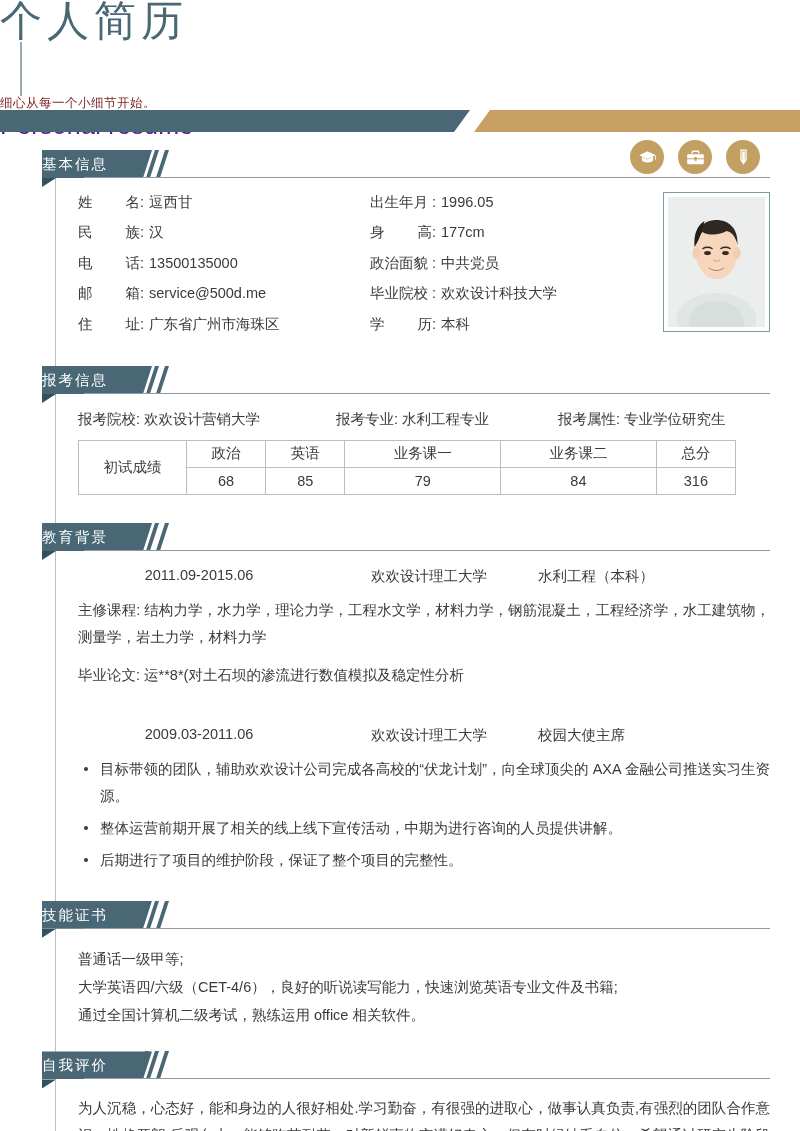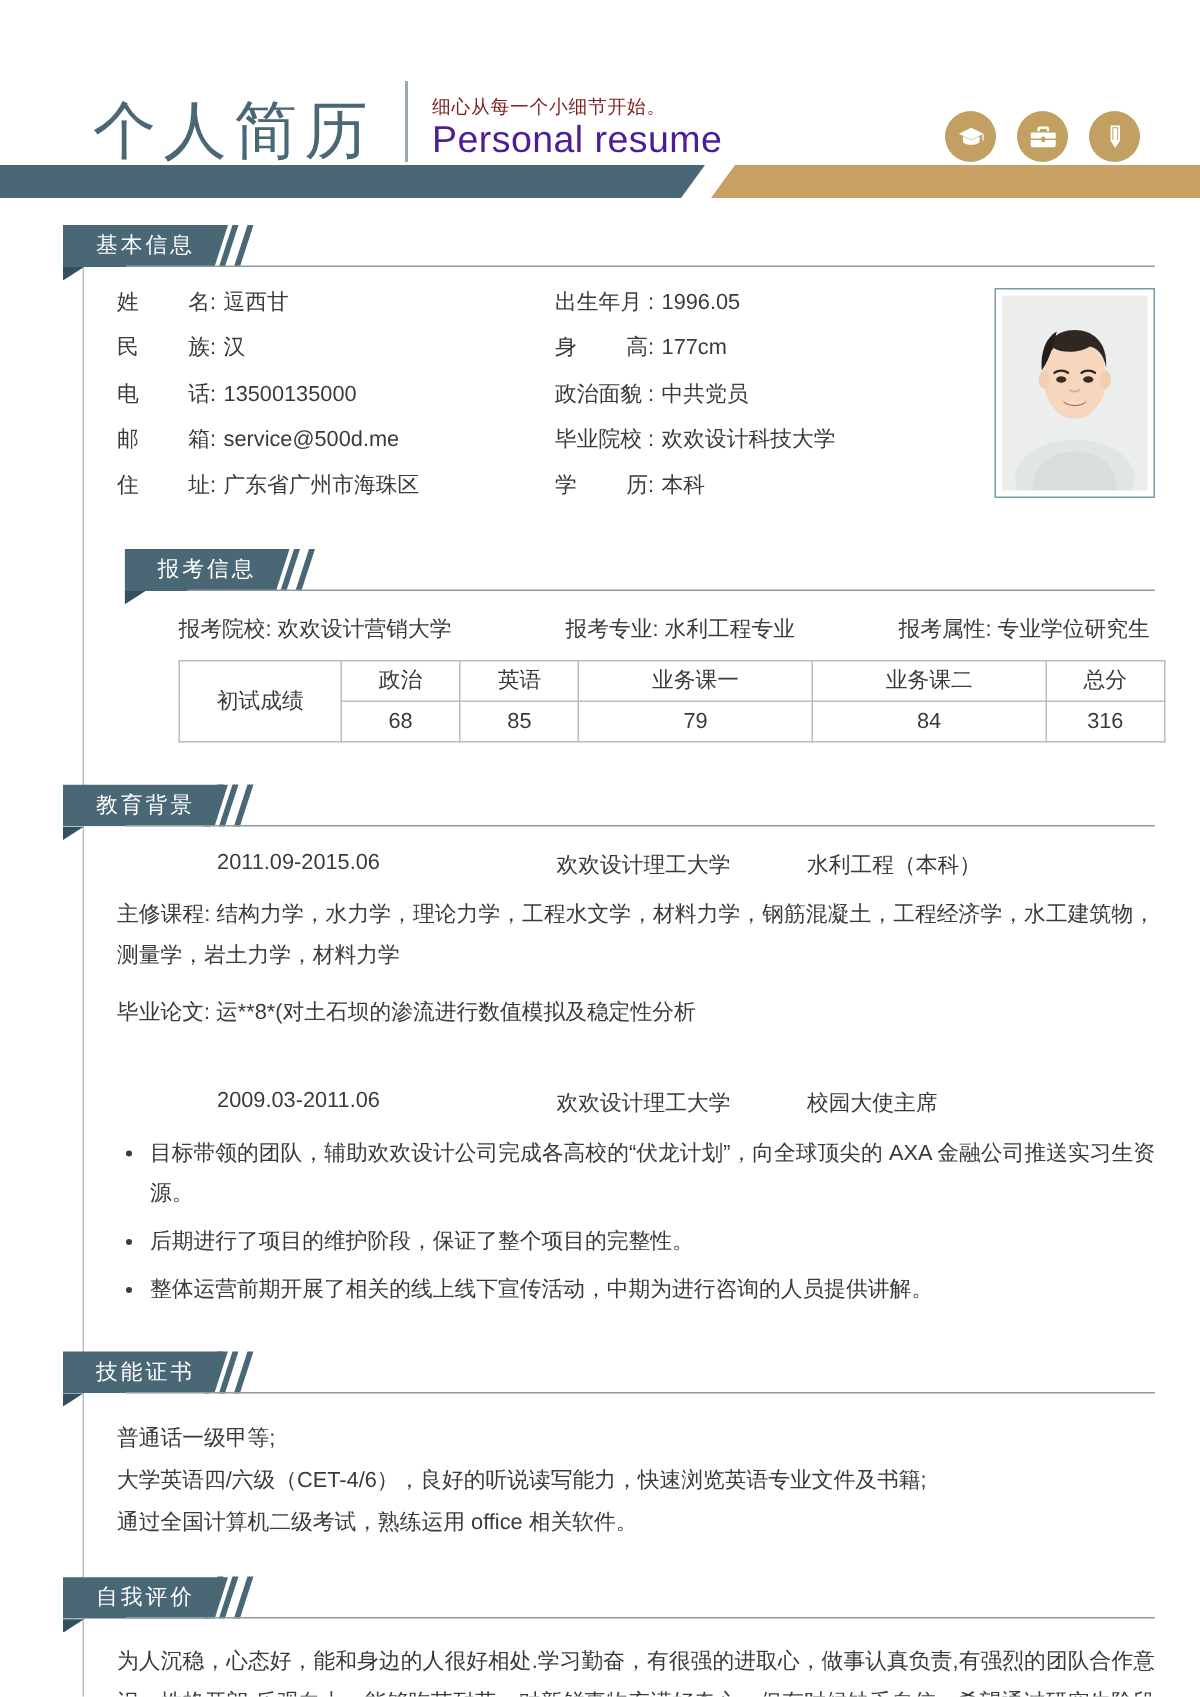--- a/index.html
+++ b/index.html
@@ -6,22 +6,22 @@
   html,body { background:#ffffff; }
   body {
     width:800px; height:1131px; position:relative;
     font-family:"Liberation Sans","DejaVu Sans",sans-serif;
     color:#3a3a3a; overflow:hidden;
   }
 
   
   .header { position:relative; height:108px; }
   .header-inner {
-    display:flex; align-items:flex-end; height:100%;
-    padding-left:62px; padding-right:40px;
+    display:flex; align-items:flex-start; height:100%;
+    padding-right:40px;flex-direction:column;
   }
   .title-cn {
     font-size:42px; letter-spacing:5px; color:#4a6775;
     font-weight:400; line-height:1; white-space:nowrap;
   }
   .title-rule {
     width:2px; height:54px; background:#9aa9b2;
     margin:0 16px 0 20px; flex:none;
   }
   .title-sub { line-height:1.15; }
@@ -61,21 +61,21 @@
     position:absolute; left:0; top:0; height:28px; width:110px;
     background:#4a6775;
     clip-path:polygon(0 0, 100% 0, calc(100% - 9px) 100%, 0 100%);
   }
   .banner-tail {
     position:absolute; left:0; top:28px; width:14px; height:9px;
     background:#33505e;
     clip-path:polygon(0 0, 100% 0, 0 100%);
   }
   .banner-label {
-    position:absolute; left:22px; top:0; height:28px; line-height:28px;
+    position:absolute; left:0; top:0; height:28px; line-height:28px;
     font-size:14.5px; color:#ffffff; letter-spacing:2px; z-index:3; white-space:nowrap;
   }
   .banner-stripes { position:absolute; left:101px; top:0; width:46px; height:28px; }
   .banner-stripes i {
     position:absolute; top:0; width:4px; height:28px; background:#4a6775;
     transform:skewX(-18deg); transform-origin:top left;
   }
   .banner-stripes i:nth-child(1){ left:2px; }
   .banner-stripes i:nth-child(2){ left:12px; }
   .banner-stripes i:nth-child(3){ left:22px; }
@@ -301,21 +301,21 @@
               <path d="M47 63c1.5 1.5 4.5 1.5 6 0" stroke="#e0ab8c" stroke-width="1.2" fill="none" stroke-linecap="round"></path>
               <path d="M42 70c4 4 12 4 16 0 -2 5-14 5-16 0Z" fill="#b9615a"></path>
               <path d="M43.5 70.8c3.6 1.4 9.4 1.4 13 0 -2.6 1-10.4 1-13 0Z" fill="#fff"></path>
             </svg>
           </div>
         </div>
       </div>
     </div>
   </div>
 
-  <div class="section" style="margin-top:12px;padding-left:41px;">
+  <div class="section" style="margin-top:12px;">
     <div class="banner">
       <div class="banner-bg"></div>
       <div class="banner-tail"></div>
       <div class="banner-label">报考信息</div>
       <div class="banner-stripes">
           <i></i>
           <i></i>
           <i></i>
         </div>
       <div class="banner-rule"></div>
@@ -382,22 +382,22 @@
 
   <div class="section" style="margin-top:14px;">
     <div class="sec-body">
       <div class="line3">
         <div class="c1">2009.03-2011.06</div>
         <div class="c2">欢欢设计理工大学</div>
         <div class="c3">校园大使主席</div>
       </div>
       <ul class="bullets">
         <li>目标带领的团队，辅助欢欢设计公司完成各高校的“伏龙计划”，向全球顶尖的 AXA 金融公司推送实习生资源。</li>
+        <li>整体运营前期开展了相关的线上线下宣传活动，中期为进行咨询的人员提供讲解。</li>
         <li>后期进行了项目的维护阶段，保证了整个项目的完整性。</li>
-        <li>整体运营前期开展了相关的线上线下宣传活动，中期为进行咨询的人员提供讲解。</li>
       </ul>
     </div>
   </div>
 
   <div class="section" style="margin-top:14px;">
     <div class="banner">
       <div class="banner-bg"></div>
       <div class="banner-tail"></div>
       <div class="banner-label">技能证书</div>
       <div class="banner-stripes">

